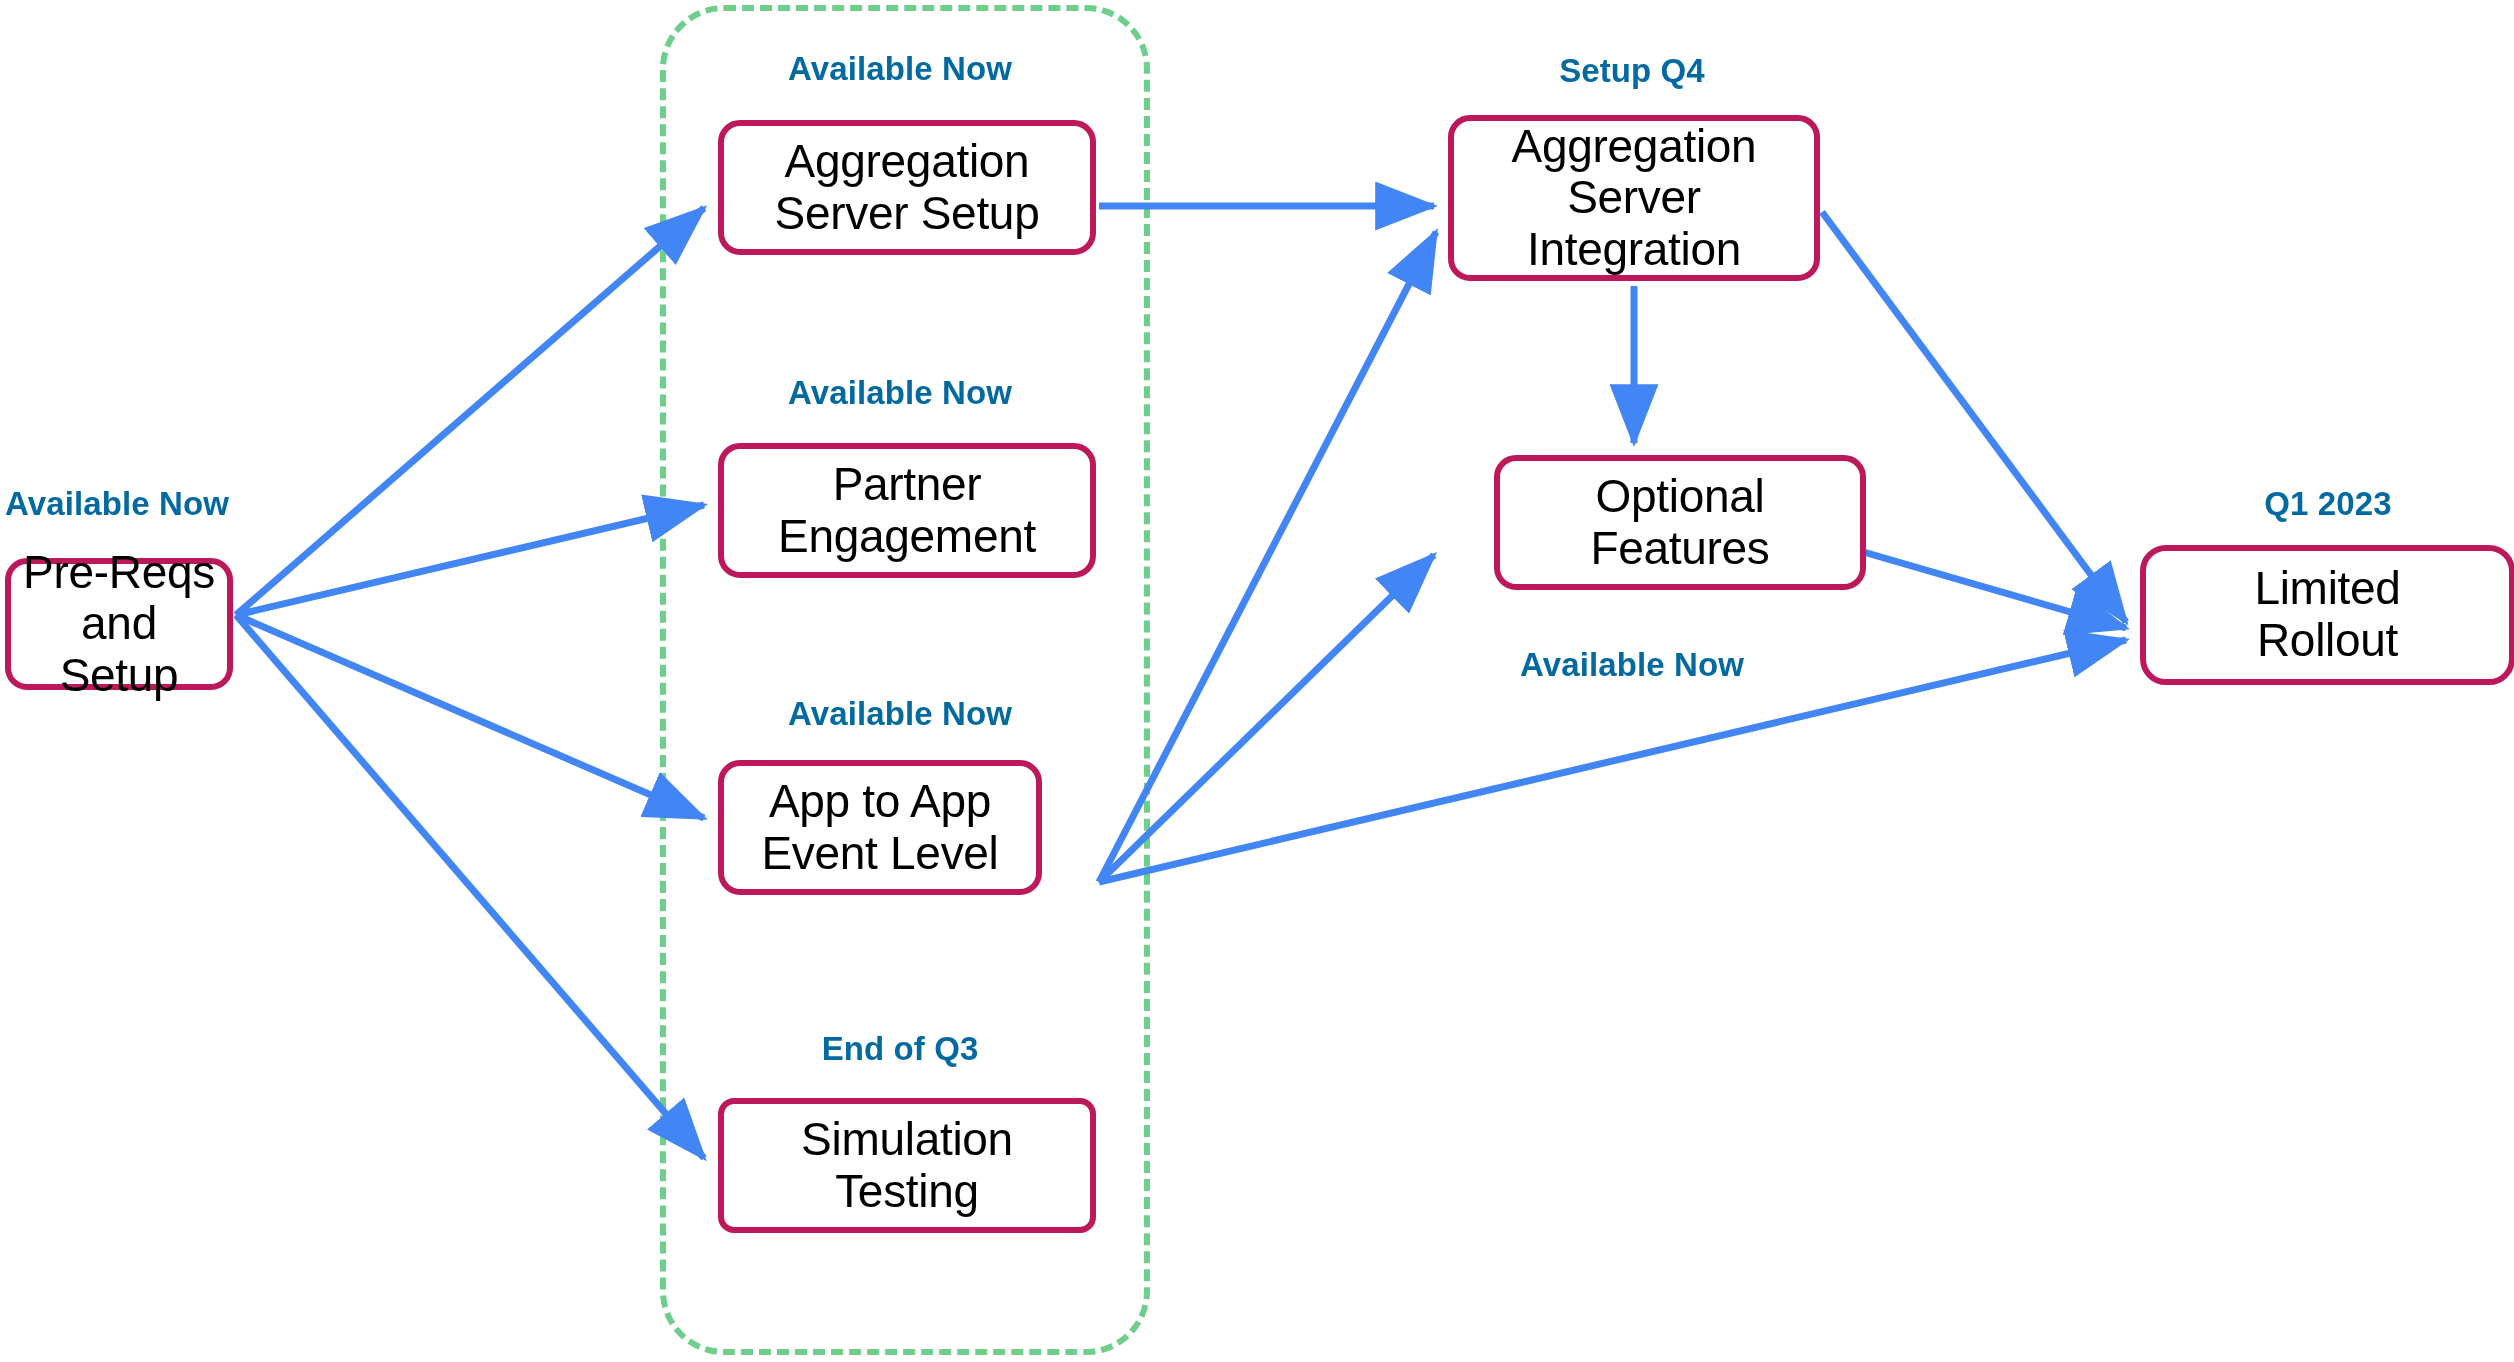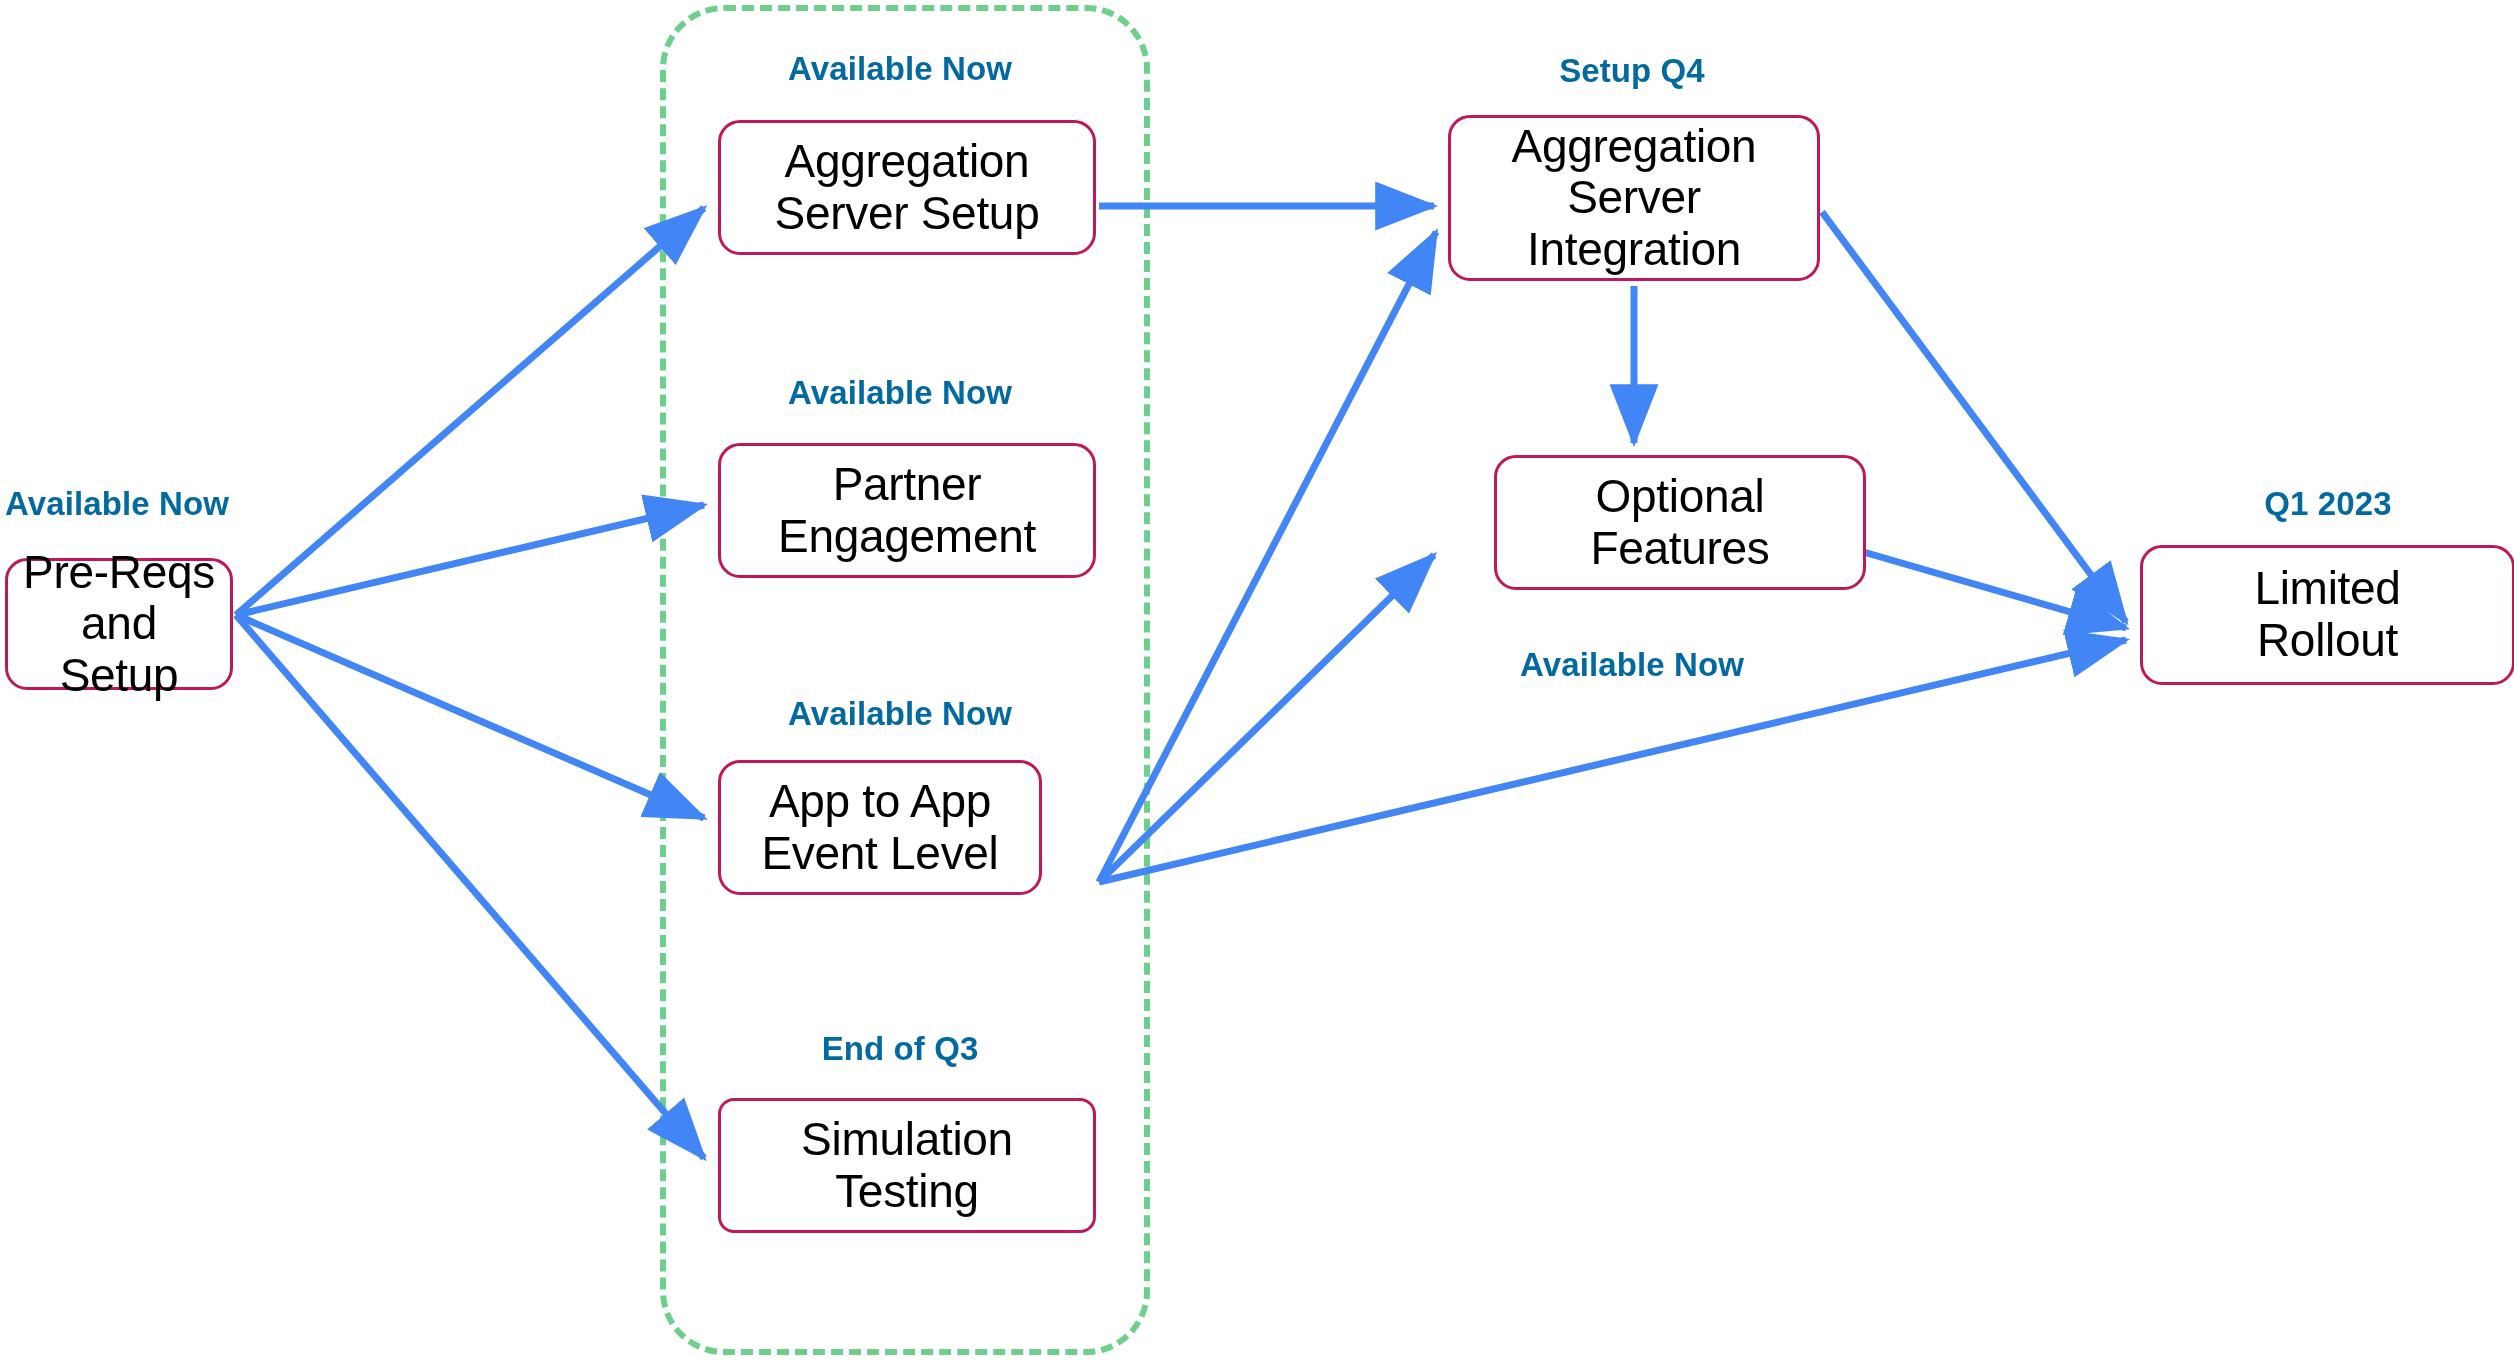--- a/index.html
+++ b/index.html
@@ -28,21 +28,21 @@
   .group-box {
     position: absolute;
     box-sizing: border-box;
     border: 6px dashed #6ECE8C;
     border-radius: 64px;
     background: transparent;
   }
   .node {
     position: absolute;
     box-sizing: border-box;
-    border: 3px solid #be185d;
+    border: 6px solid #be185d;
     border-radius: 22px;
     background: #ffffff;
     display: flex;
     align-items: center;
     justify-content: center;
     text-align: center;
     color: #000000;
     font-size: 46px;
     line-height: 1.12;
     letter-spacing: -0.3px;
@@ -133,19 +133,19 @@
 Integration</span>
   </div>
   <div class="status" style="left:1632px; top:52px;">Setup Q4</div>
 
   <div class="node" style="left:1448px; top:455px; width:372px; height:135px;margin-left:46px;">
     <span class="label">Optional
 Features</span>
   </div>
   <div class="status" style="left:1632px; top:646px;">Available Now</div>
 
-  <div class="node" style="left:2140px; top:545px; width:375px; height:140px;">
+  <div class="node" style="left:2140px; top:545px; width:375px; height:140px;border-radius:26px;">
     <span class="label">Limited
 Rollout</span>
   </div>
   <div class="status" style="left:2328px; top:485px;">Q1 2023</div>
 
 </div>
 
 </body></html>

